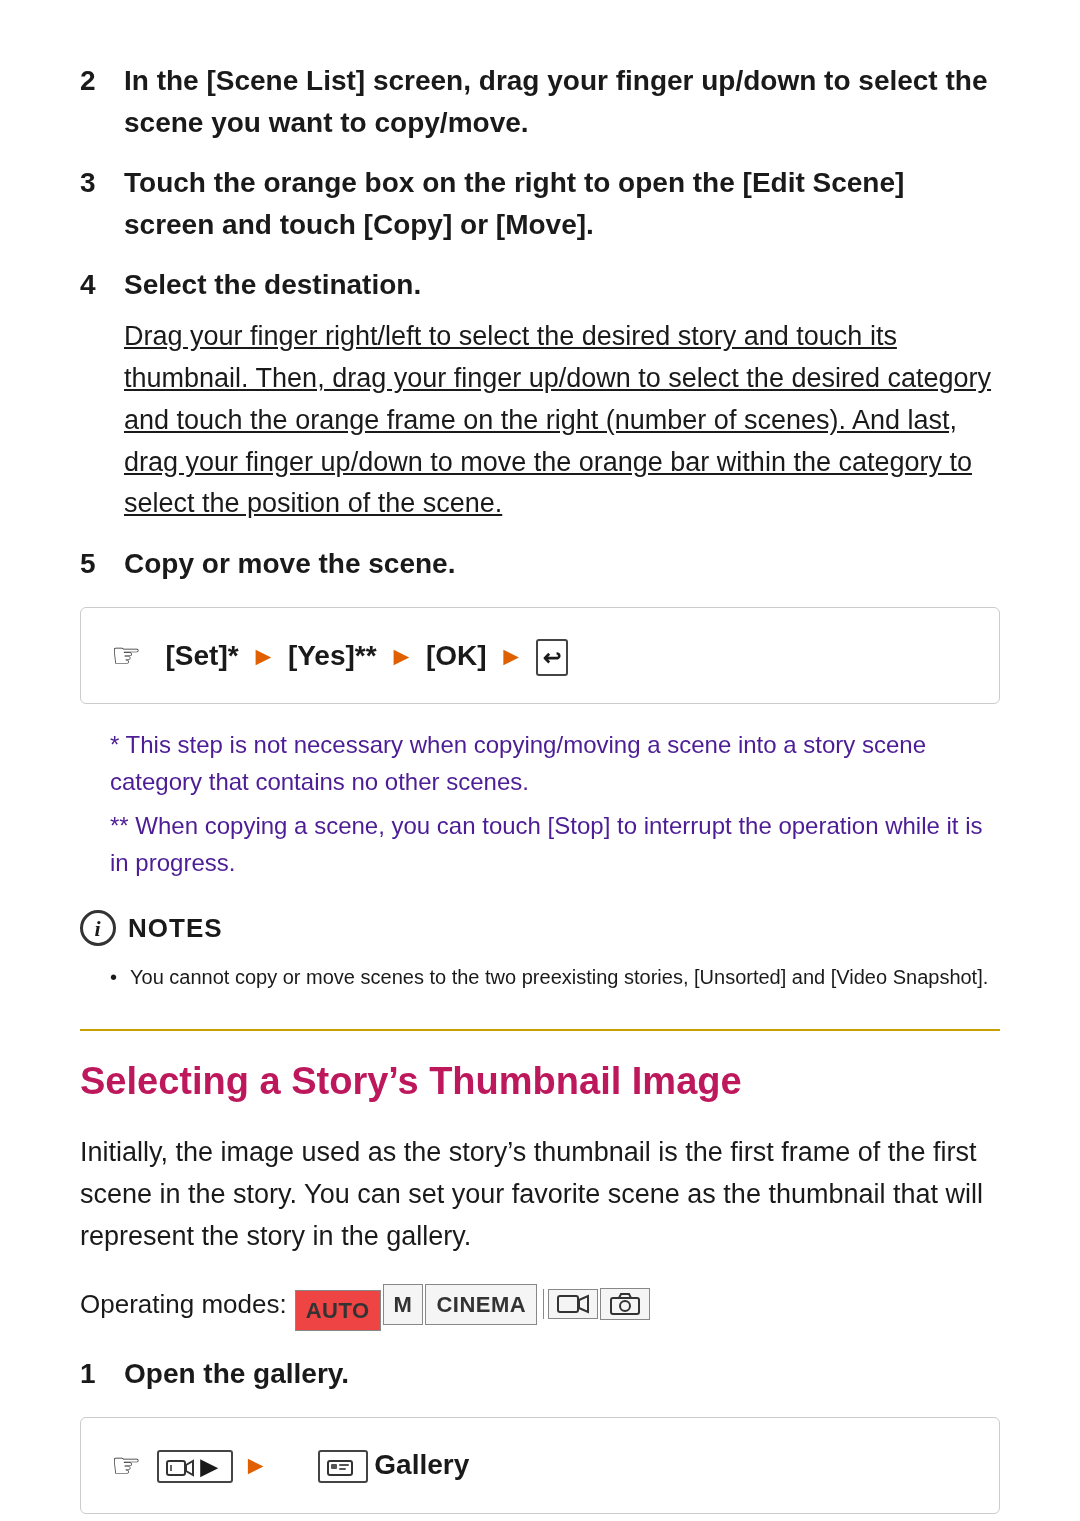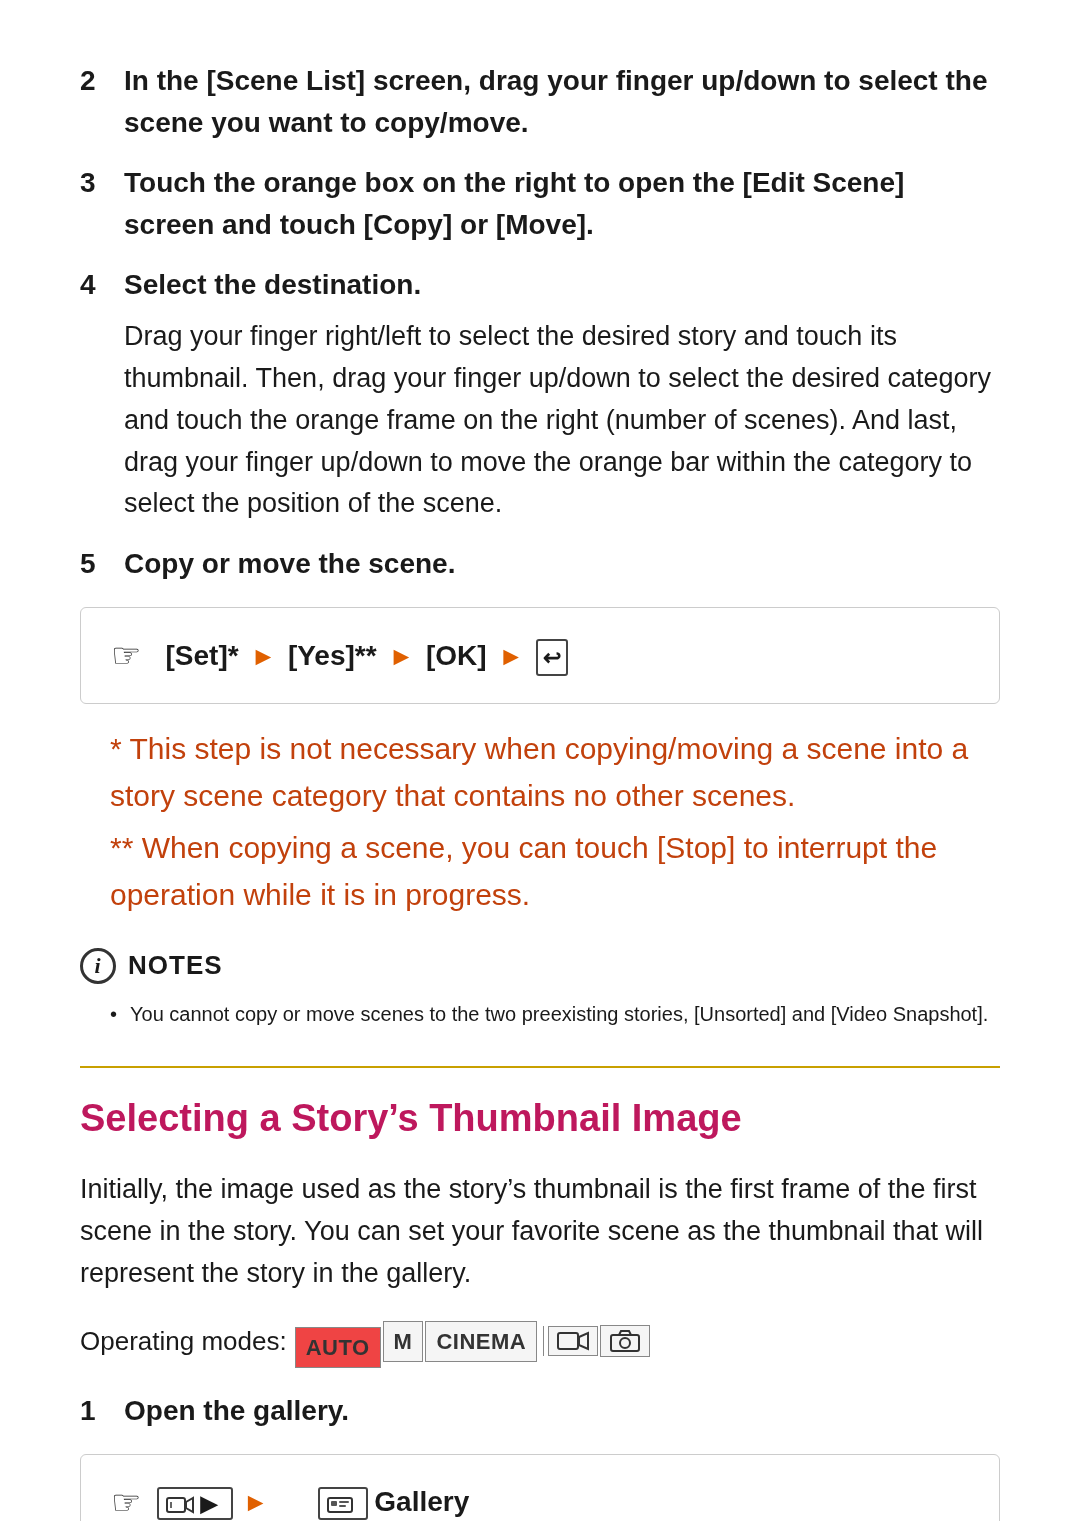--- a/index.html
+++ b/index.html
@@ -37,20 +37,21 @@
 
     .numbered-item.bold-text .content {
       font-weight: bold;
     }
 
     .sub-text {
       font-weight: normal;
       margin-top: 10px;
       font-size: 27px;
       line-height: 1.55;
+      text-decoration: underline;
     }
 
     .step-box {
       border: 1px solid #cccccc;
       border-radius: 6px;
       padding: 22px 30px;
       margin: 22px 0 22px 0;
       display: flex;
       align-items: center;
       gap: 18px;
@@ -63,23 +64,23 @@
     }
 
     .arrow-icon {
       color: #e06000;
       font-size: 26px;
       margin: 0 4px;
     }
 
     .footnotes {
       margin: 12px 0 28px 30px;
-      font-size: 30px;
+      font-size: 24px;
       line-height: 1.55;
-      color: #c2410c;
+      color: #4c1d95;
     }
 
     .footnote-item {
       margin-bottom: 6px;
     }
 
     .notes-section {
       margin: 24px 0 28px 0;
     }
 

